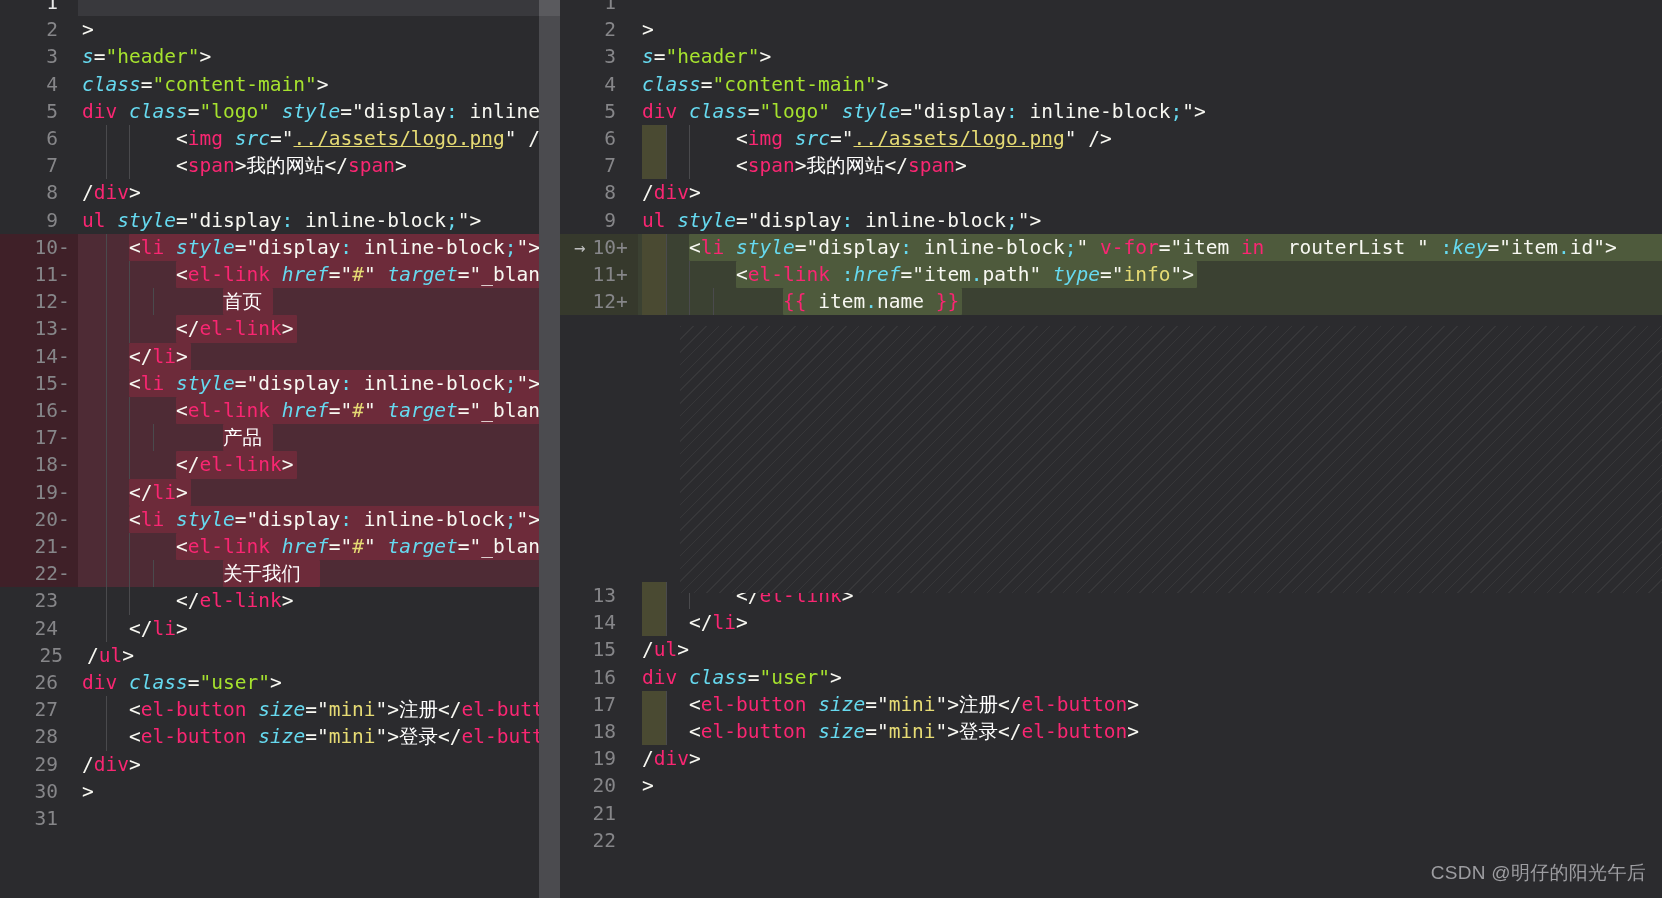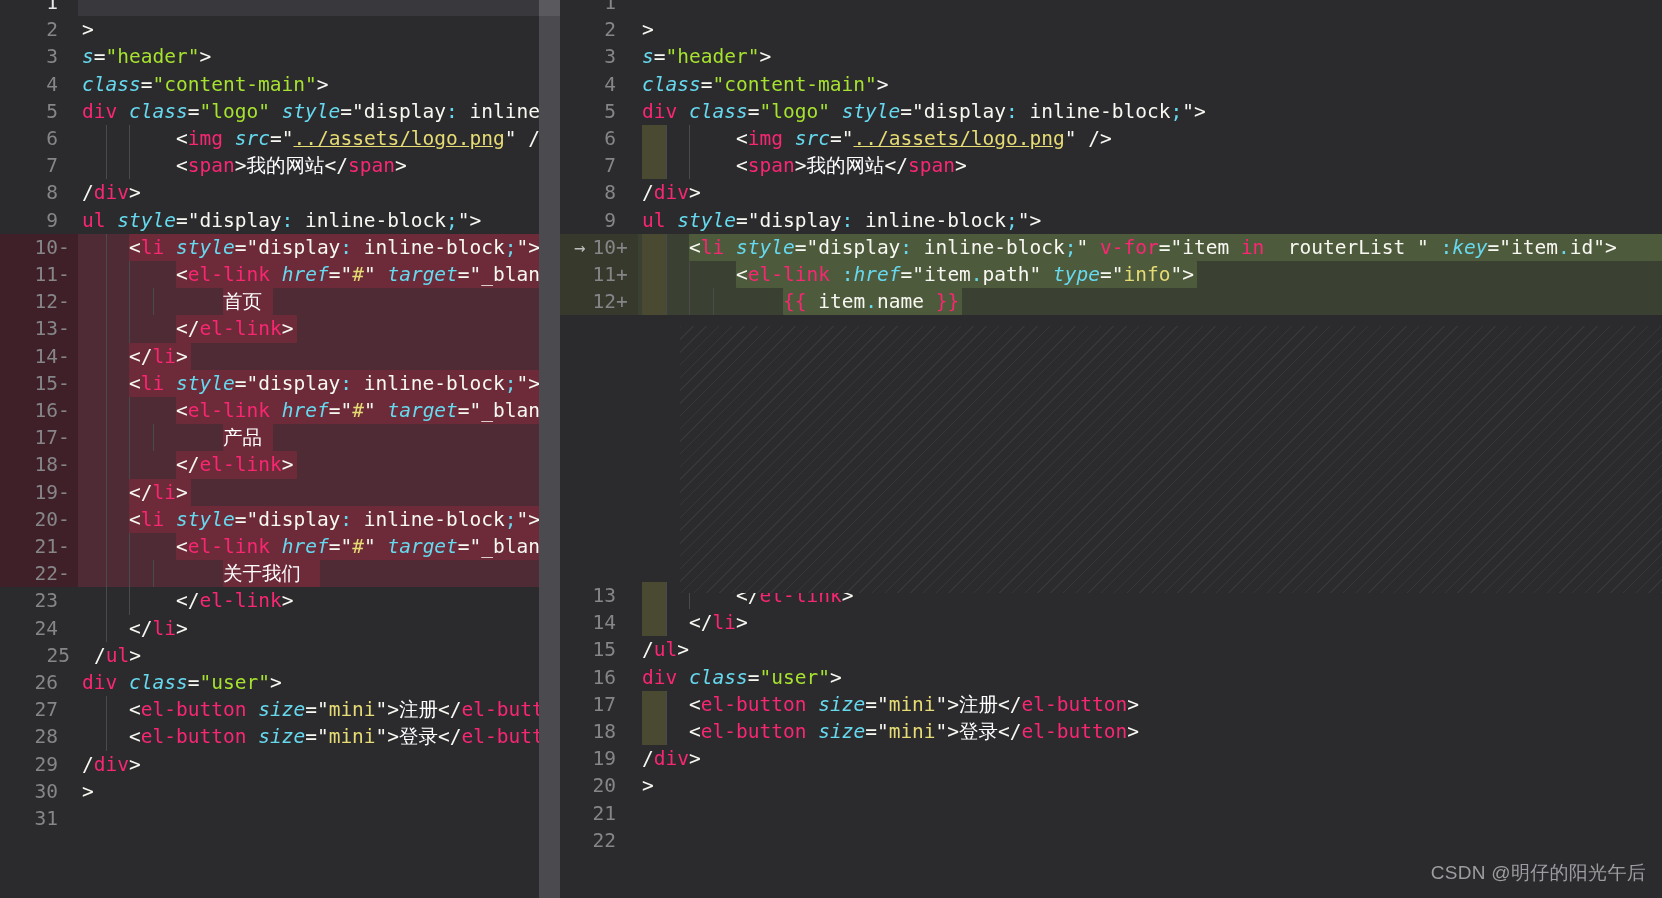--- a/index.html
+++ b/index.html
@@ -120,21 +120,21 @@
         <div class="row" style="top:380.8px;position:absolute;left:0;right:0;"><div class="band band-del-gut" style="left:0;width:78px;"></div><div class="band band-del" style="left:78px;right:0;"></div><div class="band hl-del" style="left:129px;width:414.25px;"></div><div class="iguide" style="left:105.5px;"></div><span class="gutter">15<span class="sign">-</span></span><span class="content" style="left:129px;"><span class="t-punc">&lt;</span><span class="t-tag">li</span><span class="t-val"> </span><span class="t-attr">style</span><span class="t-op">=</span><span class="t-val">"display</span><span class="t-cssp">:</span><span class="t-val"> inline-block</span><span class="t-cssp">;</span><span class="t-val">"</span><span class="t-punc">&gt;</span></span></div>
         <div class="row" style="top:408px;position:absolute;left:0;right:0;"><div class="band band-del-gut" style="left:0;width:78px;"></div><div class="band band-del" style="left:78px;right:0;"></div><div class="band hl-del" style="left:176px;width:379px;"></div><div class="iguide" style="left:105.5px;"></div><div class="iguide" style="left:129px;"></div><span class="gutter">16<span class="sign">-</span></span><span class="content" style="left:176px;"><span class="t-punc">&lt;</span><span class="t-tag">el-link</span><span class="t-val"> </span><span class="t-attr">href</span><span class="t-op">=</span><span class="t-val">"</span><span class="t-yel">#</span><span class="t-val">"</span><span class="t-val"> </span><span class="t-attr">target</span><span class="t-op">=</span><span class="t-val">"_blank</span></span></div>
         <div class="row" style="top:435.2px;position:absolute;left:0;right:0;"><div class="band band-del-gut" style="left:0;width:78px;"></div><div class="band band-del" style="left:78px;right:0;"></div><div class="band hl-del" style="left:223px;width:50px;"></div><div class="iguide" style="left:105.5px;"></div><div class="iguide" style="left:129px;"></div><div class="iguide" style="left:152.5px;"></div><span class="gutter">17<span class="sign">-</span></span><span class="content" style="left:223px;"><span class="t-cjk">产品</span></span></div>
         <div class="row" style="top:462.4px;position:absolute;left:0;right:0;"><div class="band band-del-gut" style="left:0;width:78px;"></div><div class="band band-del" style="left:78px;right:0;"></div><div class="band hl-del" style="left:176px;width:120.5px;"></div><div class="iguide" style="left:105.5px;"></div><div class="iguide" style="left:129px;"></div><span class="gutter">18<span class="sign">-</span></span><span class="content" style="left:176px;"><span class="t-punc">&lt;/</span><span class="t-tag">el-link</span><span class="t-punc">&gt;</span></span></div>
         <div class="row" style="top:489.59999999999997px;position:absolute;left:0;right:0;"><div class="band band-del-gut" style="left:0;width:78px;"></div><div class="band band-del" style="left:78px;right:0;"></div><div class="band hl-del" style="left:129px;width:61.75px;"></div><div class="iguide" style="left:105.5px;"></div><span class="gutter">19<span class="sign">-</span></span><span class="content" style="left:129px;"><span class="t-punc">&lt;/</span><span class="t-tag">li</span><span class="t-punc">&gt;</span></span></div>
         <div class="row" style="top:516.8px;position:absolute;left:0;right:0;"><div class="band band-del-gut" style="left:0;width:78px;"></div><div class="band band-del" style="left:78px;right:0;"></div><div class="band hl-del" style="left:129px;width:414.25px;"></div><div class="iguide" style="left:105.5px;"></div><span class="gutter">20<span class="sign">-</span></span><span class="content" style="left:129px;"><span class="t-punc">&lt;</span><span class="t-tag">li</span><span class="t-val"> </span><span class="t-attr">style</span><span class="t-op">=</span><span class="t-val">"display</span><span class="t-cssp">:</span><span class="t-val"> inline-block</span><span class="t-cssp">;</span><span class="t-val">"</span><span class="t-punc">&gt;</span></span></div>
         <div class="row" style="top:544px;position:absolute;left:0;right:0;"><div class="band band-del-gut" style="left:0;width:78px;"></div><div class="band band-del" style="left:78px;right:0;"></div><div class="band hl-del" style="left:176px;width:379px;"></div><div class="iguide" style="left:105.5px;"></div><div class="iguide" style="left:129px;"></div><span class="gutter">21<span class="sign">-</span></span><span class="content" style="left:176px;"><span class="t-punc">&lt;</span><span class="t-tag">el-link</span><span class="t-val"> </span><span class="t-attr">href</span><span class="t-op">=</span><span class="t-val">"</span><span class="t-yel">#</span><span class="t-val">"</span><span class="t-val"> </span><span class="t-attr">target</span><span class="t-op">=</span><span class="t-val">"_blank</span></span></div>
         <div class="row" style="top:571.1999999999999px;position:absolute;left:0;right:0;"><div class="band band-del-gut" style="left:0;width:78px;"></div><div class="band band-del" style="left:78px;right:0;"></div><div class="band hl-del" style="left:223px;width:97px;"></div><div class="iguide" style="left:105.5px;"></div><div class="iguide" style="left:129px;"></div><div class="iguide" style="left:152.5px;"></div><span class="gutter">22<span class="sign">-</span></span><span class="content" style="left:223px;"><span class="t-cjk">关于我们</span></span></div>
         <div class="row" style="top:598.4px;position:absolute;left:0;right:0;"><div class="iguide" style="left:105.5px;"></div><div class="iguide" style="left:129px;"></div><span class="gutter">23<span class="sign"></span></span><span class="content" style="left:176px;"><span class="t-punc">&lt;/</span><span class="t-tag">el-link</span><span class="t-punc">&gt;</span></span></div>
         <div class="row" style="top:625.6px;position:absolute;left:0;right:0;"><div class="iguide" style="left:105.5px;"></div><span class="gutter">24<span class="sign"></span></span><span class="content" style="left:129px;"><span class="t-punc">&lt;/</span><span class="t-tag">li</span><span class="t-punc">&gt;</span></span></div>
-        <div class="row" style="top:652.8px;position:absolute;left:12px;right:0;"><span class="gutter">25<span class="sign"></span></span><span class="content" style="left:82px;"><span class="t-punc">/</span><span class="t-tag">ul</span><span class="t-punc">&gt;</span></span></div>
+        <div class="row" style="top:652.8px;position:absolute;left:5px;right:0;"><span class="gutter">25<span class="sign"></span></span><span class="content" style="left:82px;"><span class="t-punc">/</span><span class="t-tag">ul</span><span class="t-punc">&gt;</span></span></div>
         <div class="row" style="top:680px;position:absolute;left:0;right:0;"><span class="gutter">26<span class="sign"></span></span><span class="content" style="left:82px;"><span class="t-tag">div</span><span class="t-val"> </span><span class="t-attr">class</span><span class="t-op">=</span><span class="t-str">"user"</span><span class="t-punc">&gt;</span></span></div>
         <div class="row" style="top:707.1999999999999px;position:absolute;left:0;right:0;"><div class="iguide" style="left:105.5px;"></div><span class="gutter">27<span class="sign"></span></span><span class="content" style="left:129px;"><span class="t-punc">&lt;</span><span class="t-tag">el-button</span><span class="t-val"> </span><span class="t-attr">size</span><span class="t-op">=</span><span class="t-val">"</span><span class="t-yel">mini</span><span class="t-val">"</span><span class="t-punc">&gt;</span><span class="t-cjk">注册</span><span class="t-punc">&lt;/</span><span class="t-tag">el-butt</span></span></div>
         <div class="row" style="top:734.4px;position:absolute;left:0;right:0;"><div class="iguide" style="left:105.5px;"></div><span class="gutter">28<span class="sign"></span></span><span class="content" style="left:129px;"><span class="t-punc">&lt;</span><span class="t-tag">el-button</span><span class="t-val"> </span><span class="t-attr">size</span><span class="t-op">=</span><span class="t-val">"</span><span class="t-yel">mini</span><span class="t-val">"</span><span class="t-punc">&gt;</span><span class="t-cjk">登录</span><span class="t-punc">&lt;/</span><span class="t-tag">el-butt</span></span></div>
         <div class="row" style="top:761.6px;position:absolute;left:0;right:0;"><span class="gutter">29<span class="sign"></span></span><span class="content" style="left:82px;"><span class="t-punc">/</span><span class="t-tag">div</span><span class="t-punc">&gt;</span></span></div>
         <div class="row" style="top:788.8px;position:absolute;left:0;right:0;"><span class="gutter">30<span class="sign"></span></span><span class="content" style="left:82px;"><span class="t-punc">&gt;</span></span></div>
         <div class="row" style="top:816px;position:absolute;left:0;right:0;"><span class="gutter">31<span class="sign"></span></span><span class="content" style="left:82px;"></span></div>
       </div>
 
     <div class="vscroll">
       <div class="thumb"></div>

